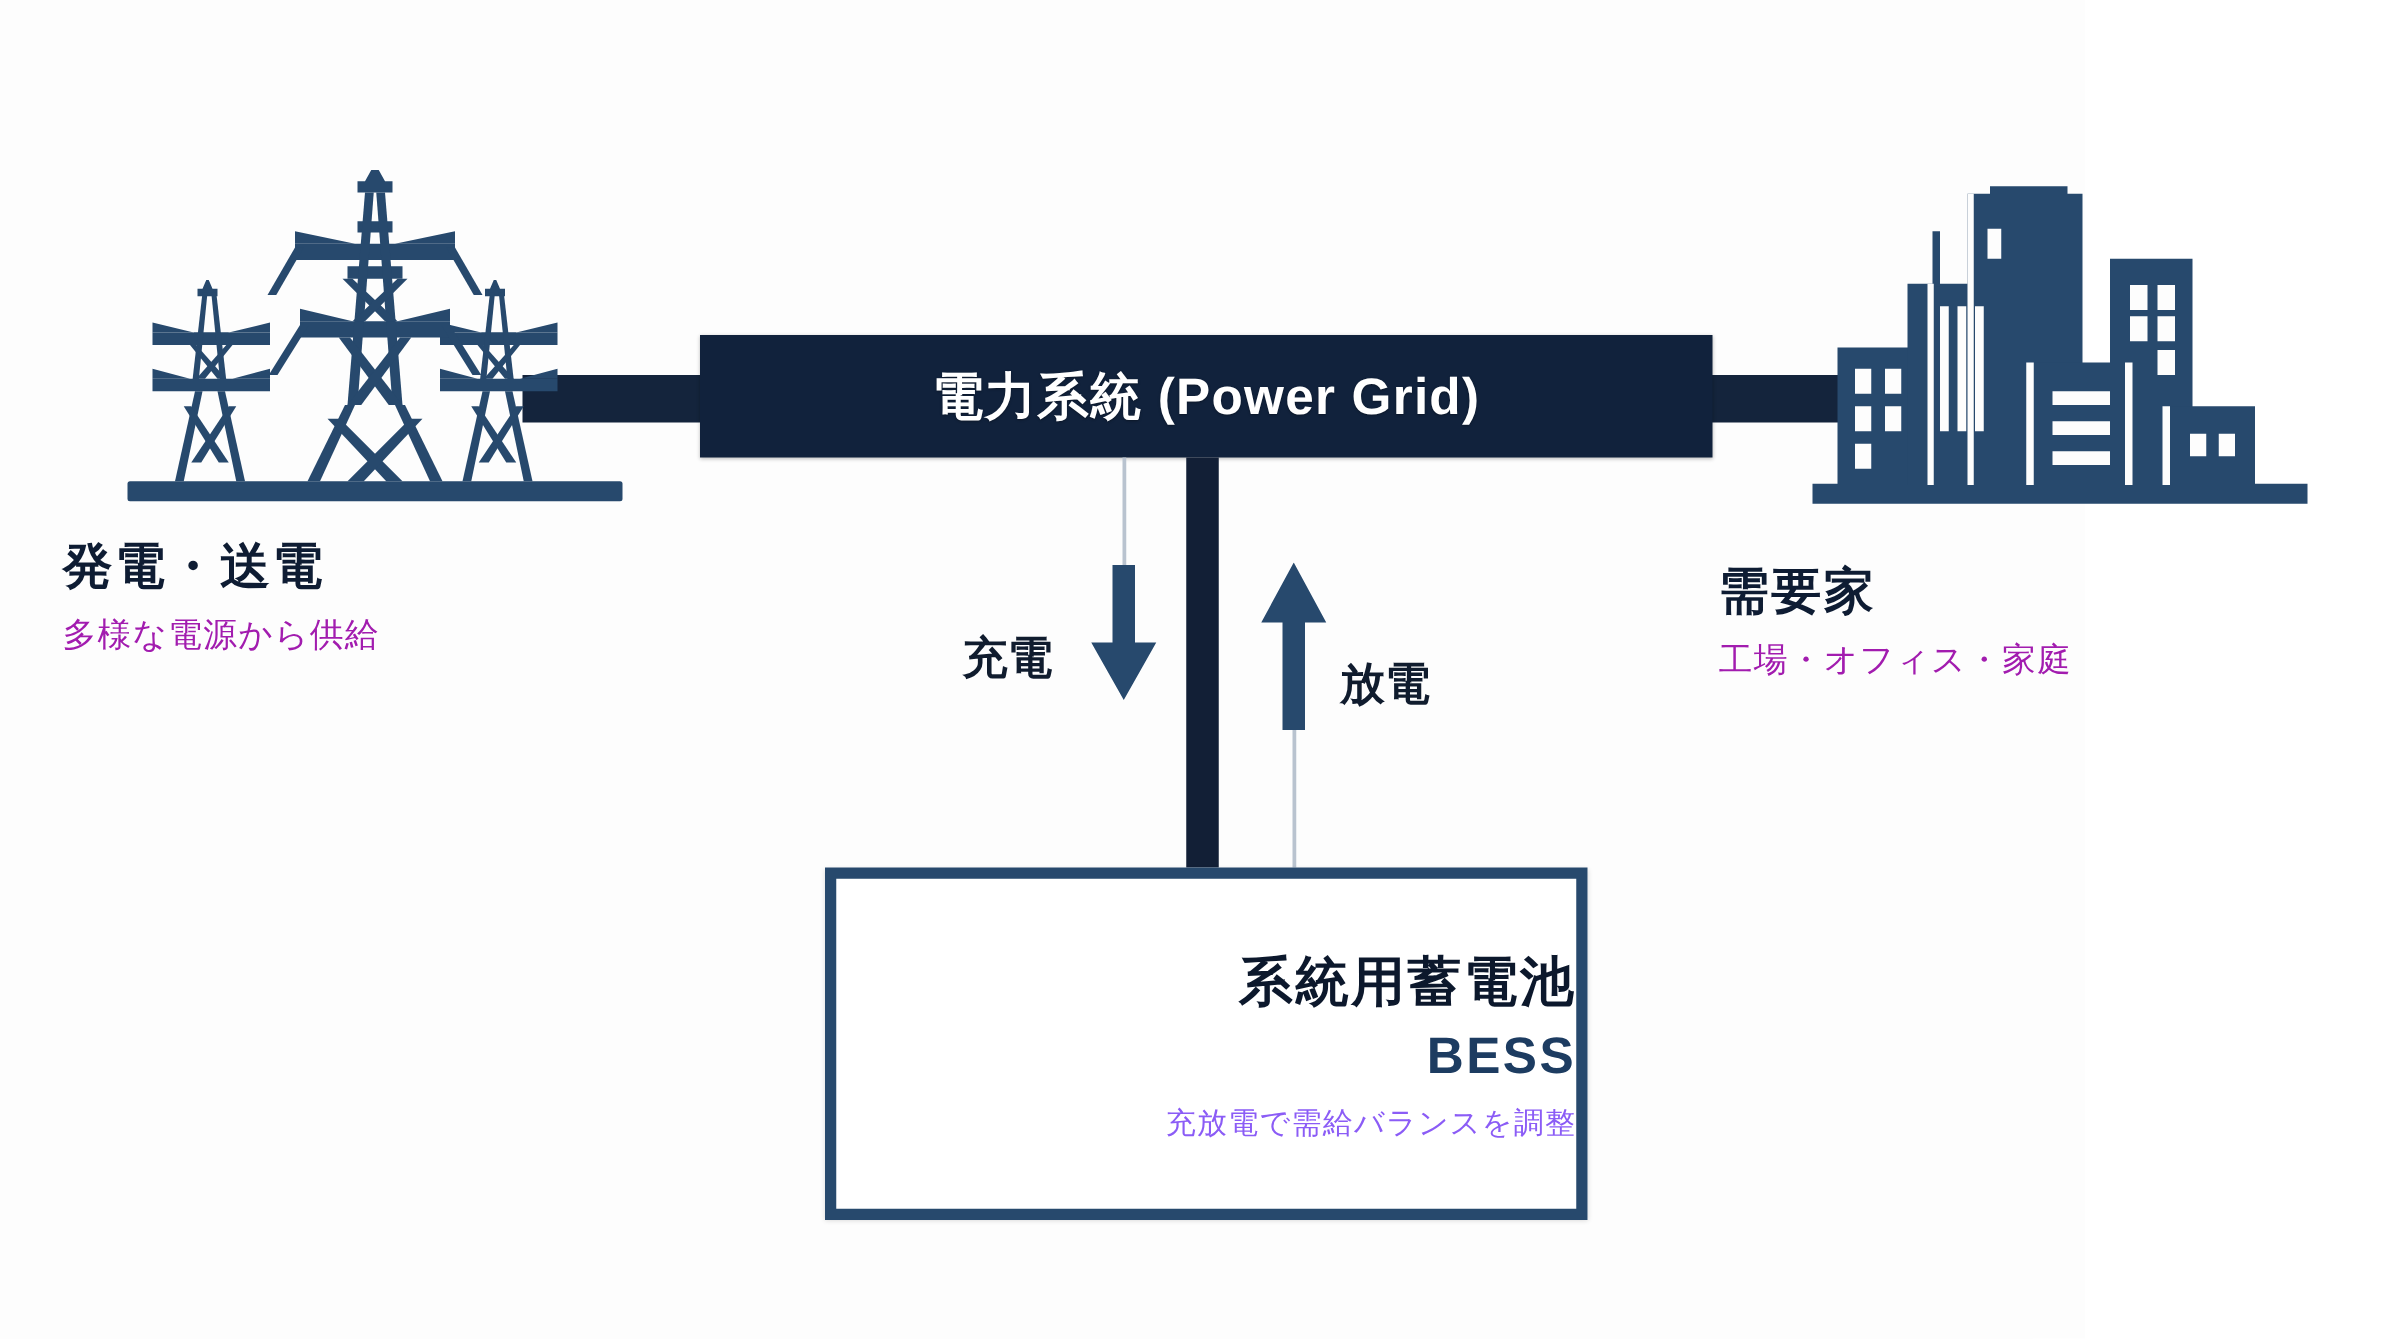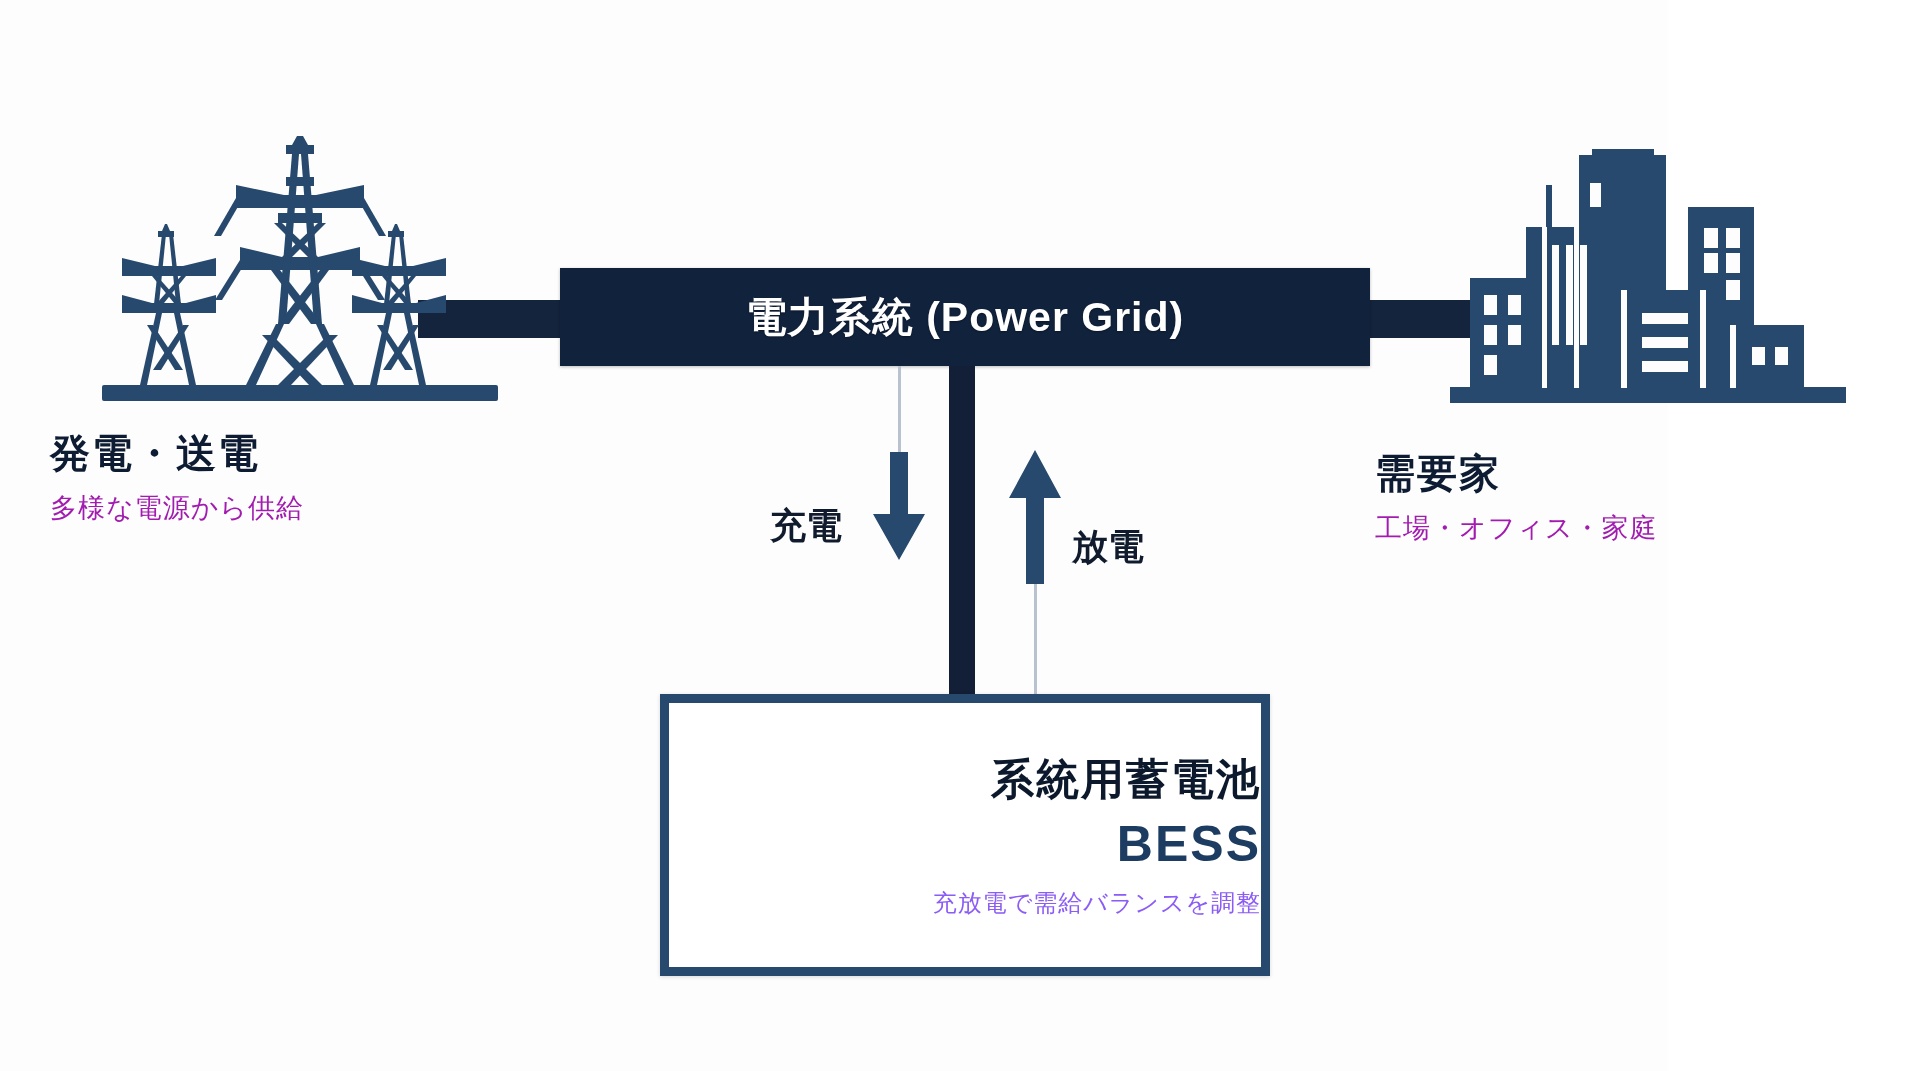--- a/index.html
+++ b/index.html
@@ -123,21 +123,21 @@
   }
   #bess-title {
     font-size:43px;
     font-weight:700;
     color:#0c182c;
     letter-spacing:2px;
     text-shadow:0 1px 1px rgba(255,255,255,.7);
   }
   #bess-acronym {
     margin-top:6px;
-    font-size:50px;
+    font-size:41px;
     font-weight:700;
     color:#1d3c61;
     letter-spacing:2px;
   }
   #bess-sub {
     margin-top:14px;
     font-size:24px;
     font-weight:400;
     color:#8b5cf6;
     letter-spacing:1px;

